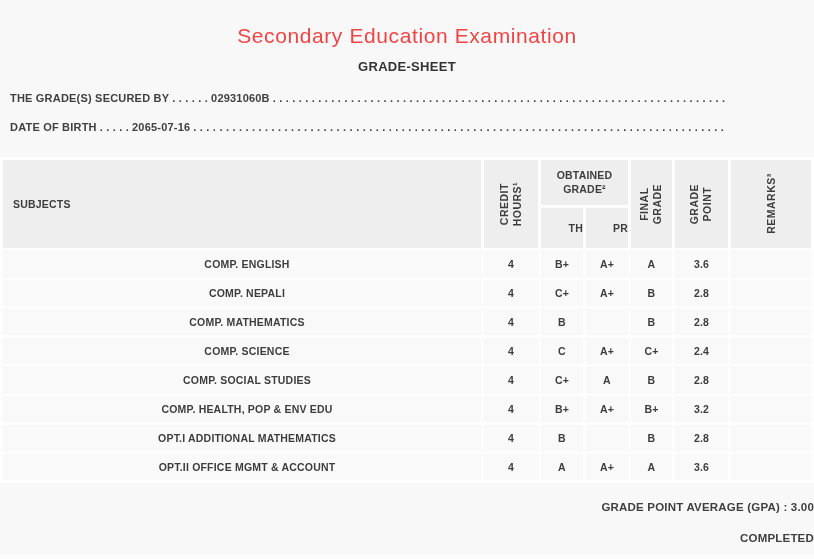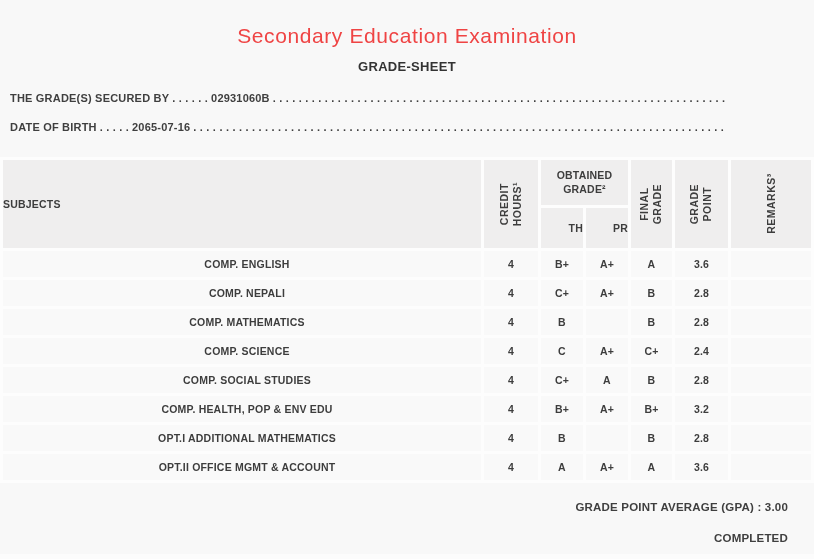--- a/index.html
+++ b/index.html
@@ -48,39 +48,38 @@
     background: #fdfdfd;
   }
   .grade-table th, .grade-table td {
     font-size: 10.5px;
     font-weight: 700;
     color: #3d3d3d;
     letter-spacing: 0.2px;
   }
   .grade-table th { background: #efeeee; }
   .grade-table td { background: #f9f9f9; text-align: center; height: 26px; }
-  .th-subjects { text-align: left; vertical-align: middle; }
+  .th-subjects { text-align: left; padding-left: 10px; vertical-align: middle; }
   .vcell { position: relative; }
   .vwrap {
     position: absolute; inset: 0;
     display: flex; align-items: center; justify-content: center;
   }
   .vtext {
     transform: rotate(-90deg);
     white-space: nowrap;
     text-align: center;
     line-height: 1.25;
     letter-spacing: 0.5px;
   }
   .th-span { height: 45px; vertical-align: middle; text-align: center; line-height: 1.25; }
   .th-sub { height: 40px; text-align: right; vertical-align: middle; }
   .row-subject { text-align: left; padding-left: 10px; }
   .footer-line {
     text-align: right;
-    padding-right: 26px;
     font-size: 11.5px;
     font-weight: 700;
     color: #3f3f3f;
     letter-spacing: 0.2px;
   }
   .gpa-line { margin-top: 18px; }
   .status-line { margin-top: 19px; }
   .bottom-strip {
     position: absolute; left: 0; bottom: 0;
     width: 100%; height: 5px; background: #fcfcfc;

